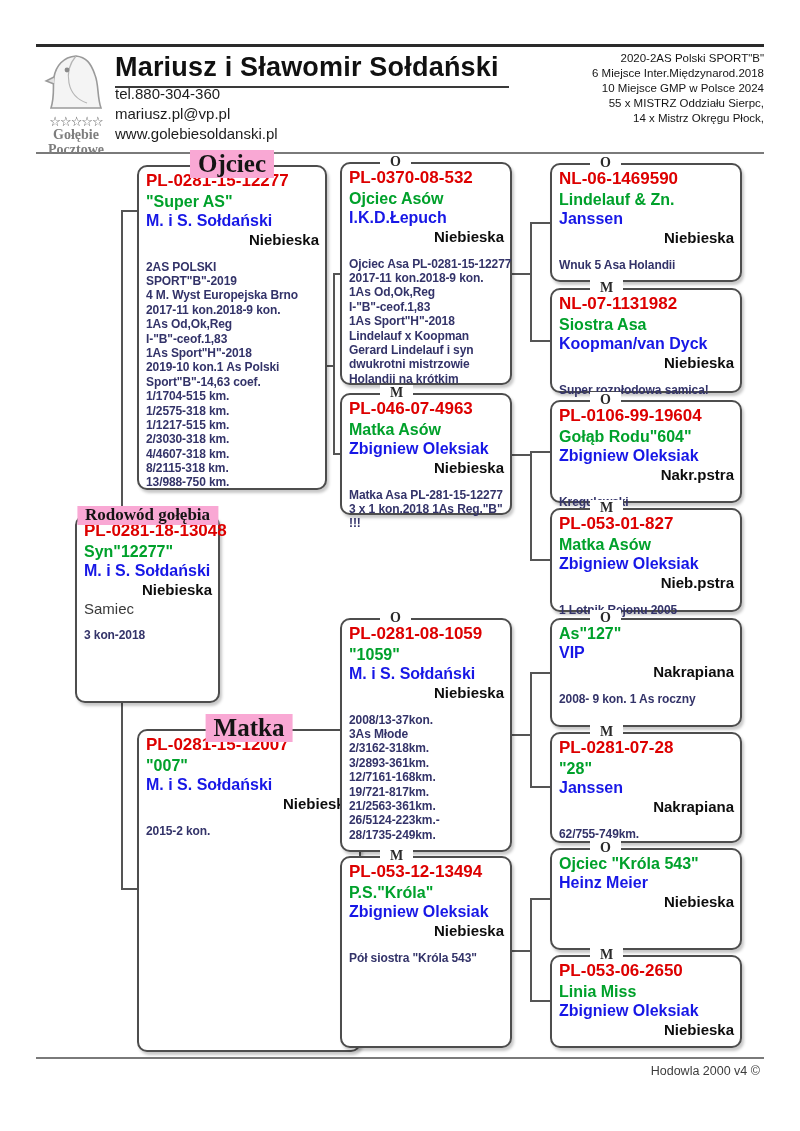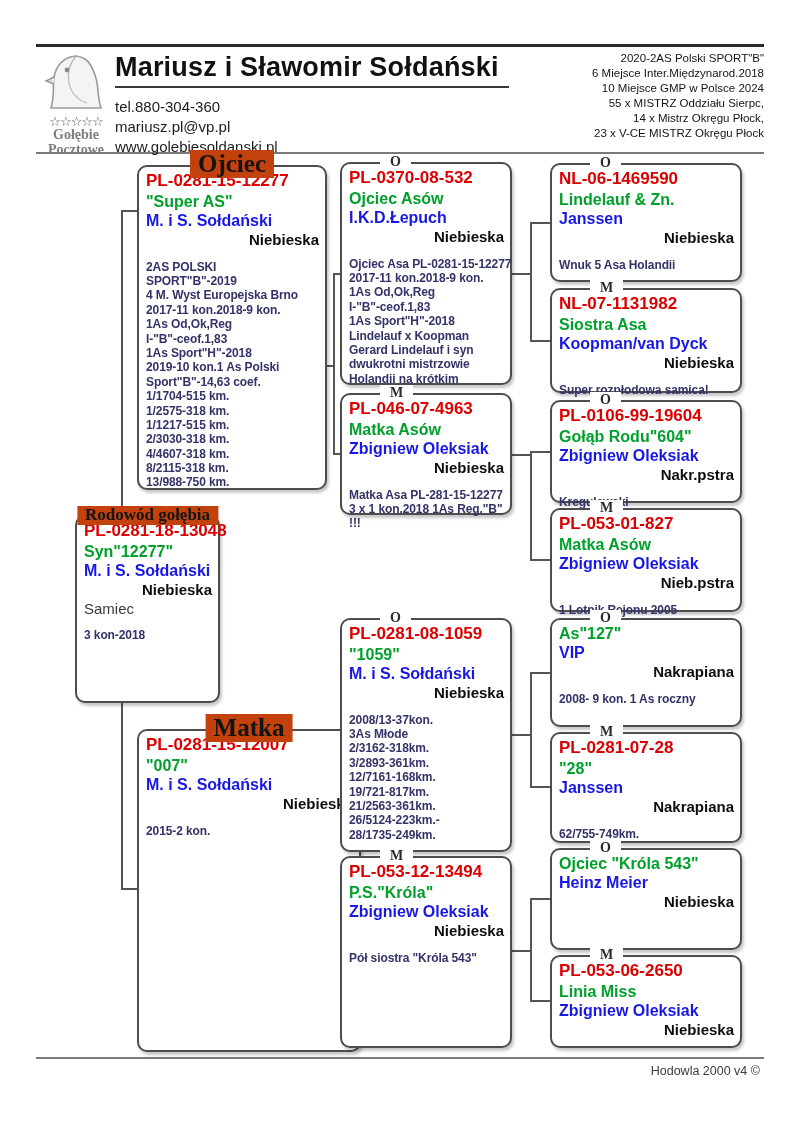--- a/index.html
+++ b/index.html
@@ -12,31 +12,31 @@
   .thin-rule { position:absolute; background:#7a7a7a; }
 
   
   .logo { position:absolute; left:37px; top:53px; width:78px; text-align:center; }
   .logo .stars { font-size:13px; letter-spacing:-1px; color:#555; line-height:1; margin-top:-2px; }
   .logo .logo-name { font-family:"Liberation Serif", serif; font-weight:bold; font-size:14px; color:#7d7d7d; line-height:1.05; }
   .page-title {
     position:absolute; left:115px; top:52px; font-size:27px; font-weight:bold;
     letter-spacing:0.2px; border-bottom:2px solid #3a3a3a; padding:0 10px 3px 0; white-space:nowrap;
   }
-  .contact { position:absolute; left:115px; top:97px; font-size:15px; line-height:1.32; color:#1c1c1c; }
+  .contact { position:absolute; left:115px; top:84px; font-size:15px; line-height:1.32; color:#1c1c1c; }
   .achievements { position:absolute; right:36px; top:51px; width:250px; text-align:right; font-size:11.5px; line-height:1.3; color:#151515; }
 
   
   .pbox {
     position:absolute; background:#fff; border:2px solid #4d4d4d; border-radius:10px;
     box-shadow:2px 3px 3px rgba(0,0,0,0.22); padding:4px 6px 2px 7px; box-sizing:border-box;
   }
   .box-label {
     position:absolute; top:-17px; left:50%; transform:translateX(-50%);
-    background:#c2410c; padding:0 8px; font-family:"Liberation Serif", serif;
+    background:#f9a8d4; padding:0 8px; font-family:"Liberation Serif", serif;
     font-weight:bold; font-size:25px; line-height:1.1; color:#141414; white-space:nowrap;
   }
   .box-label.small { font-size:17px; top:-11px; }
   .tag {
     position:absolute; top:-10px; left:38px; background:#fff; padding:0 10px;
     font-family:"Liberation Serif", serif; font-weight:bold; font-size:14px; color:#2b2b2b; line-height:1.2;
   }
   .ring   { color:#dd0000; font-weight:bold; font-size:17px; line-height:1.22; white-space:nowrap; }
   .name   { color:#00a12b; font-weight:bold; font-size:16px; line-height:1.2; white-space:nowrap; }
   .owner  { color:#1717e6; font-weight:bold; font-size:16px; line-height:1.2; white-space:nowrap; }
@@ -77,21 +77,20 @@
     <div>tel.880-304-360</div>
     <div>mariusz.pl@vp.pl</div>
     <div>www.golebiesoldanski.pl</div>
   </div>
   <div class="achievements">
       <div>2020-2AS Polski SPORT"B"</div>
       <div>6 Miejsce Inter.Międzynarod.2018</div>
       <div>10 Miejsce GMP w Polsce 2024</div>
       <div>55 x MISTRZ Oddziału Sierpc,</div>
       <div>14 x Mistrz Okręgu Płock,</div>
-      <div>23 x V-CE MISTRZ Okręgu Płock</div>
     </div>
 
   <div class="line" style="left:121px; top:210px; width:2px; height:680px;"></div>
   <div class="line" style="left:121px; top:210px; width:16px; height:2px;"></div>
   <div class="line" style="left:121px; top:888px; width:16px; height:2px;"></div>
 
   <div class="line" style="left:327px; top:365px; width:7px; height:2px;"></div>
   <div class="line" style="left:333px; top:273px; width:2px; height:182px;"></div>
   <div class="line" style="left:333px; top:273px; width:7px; height:2px;"></div>
   <div class="line" style="left:333px; top:453px; width:7px; height:2px;"></div>

